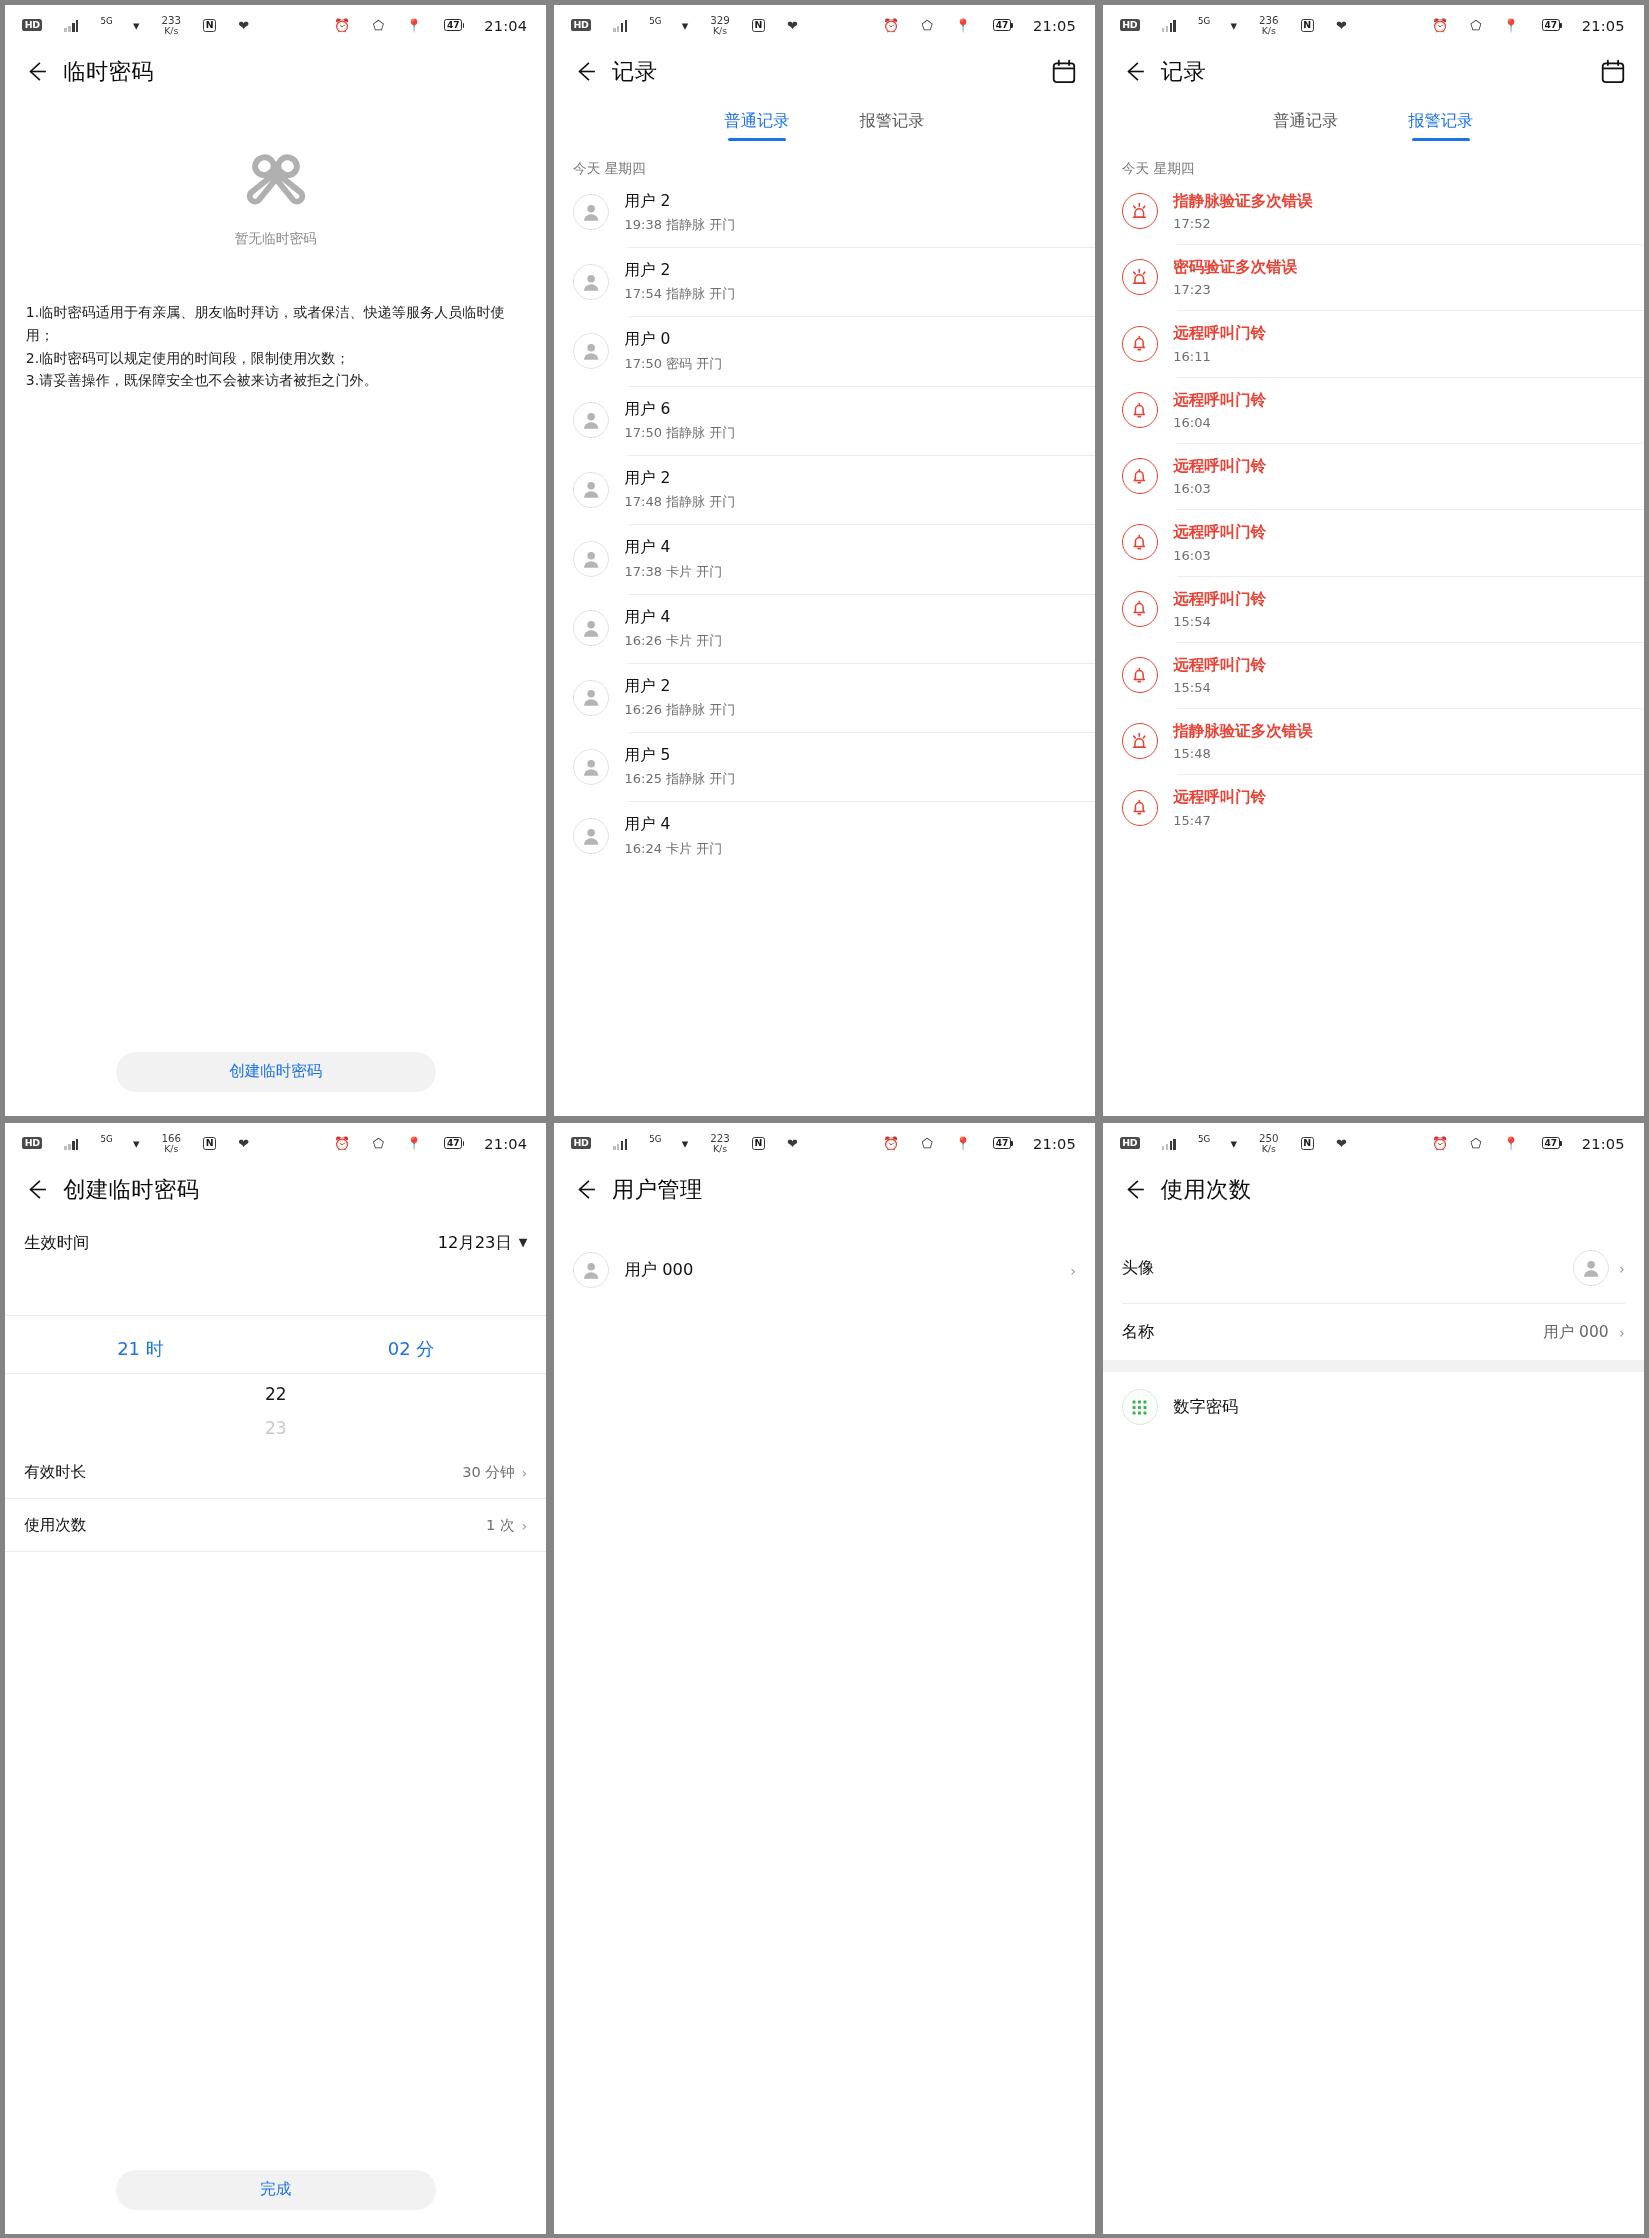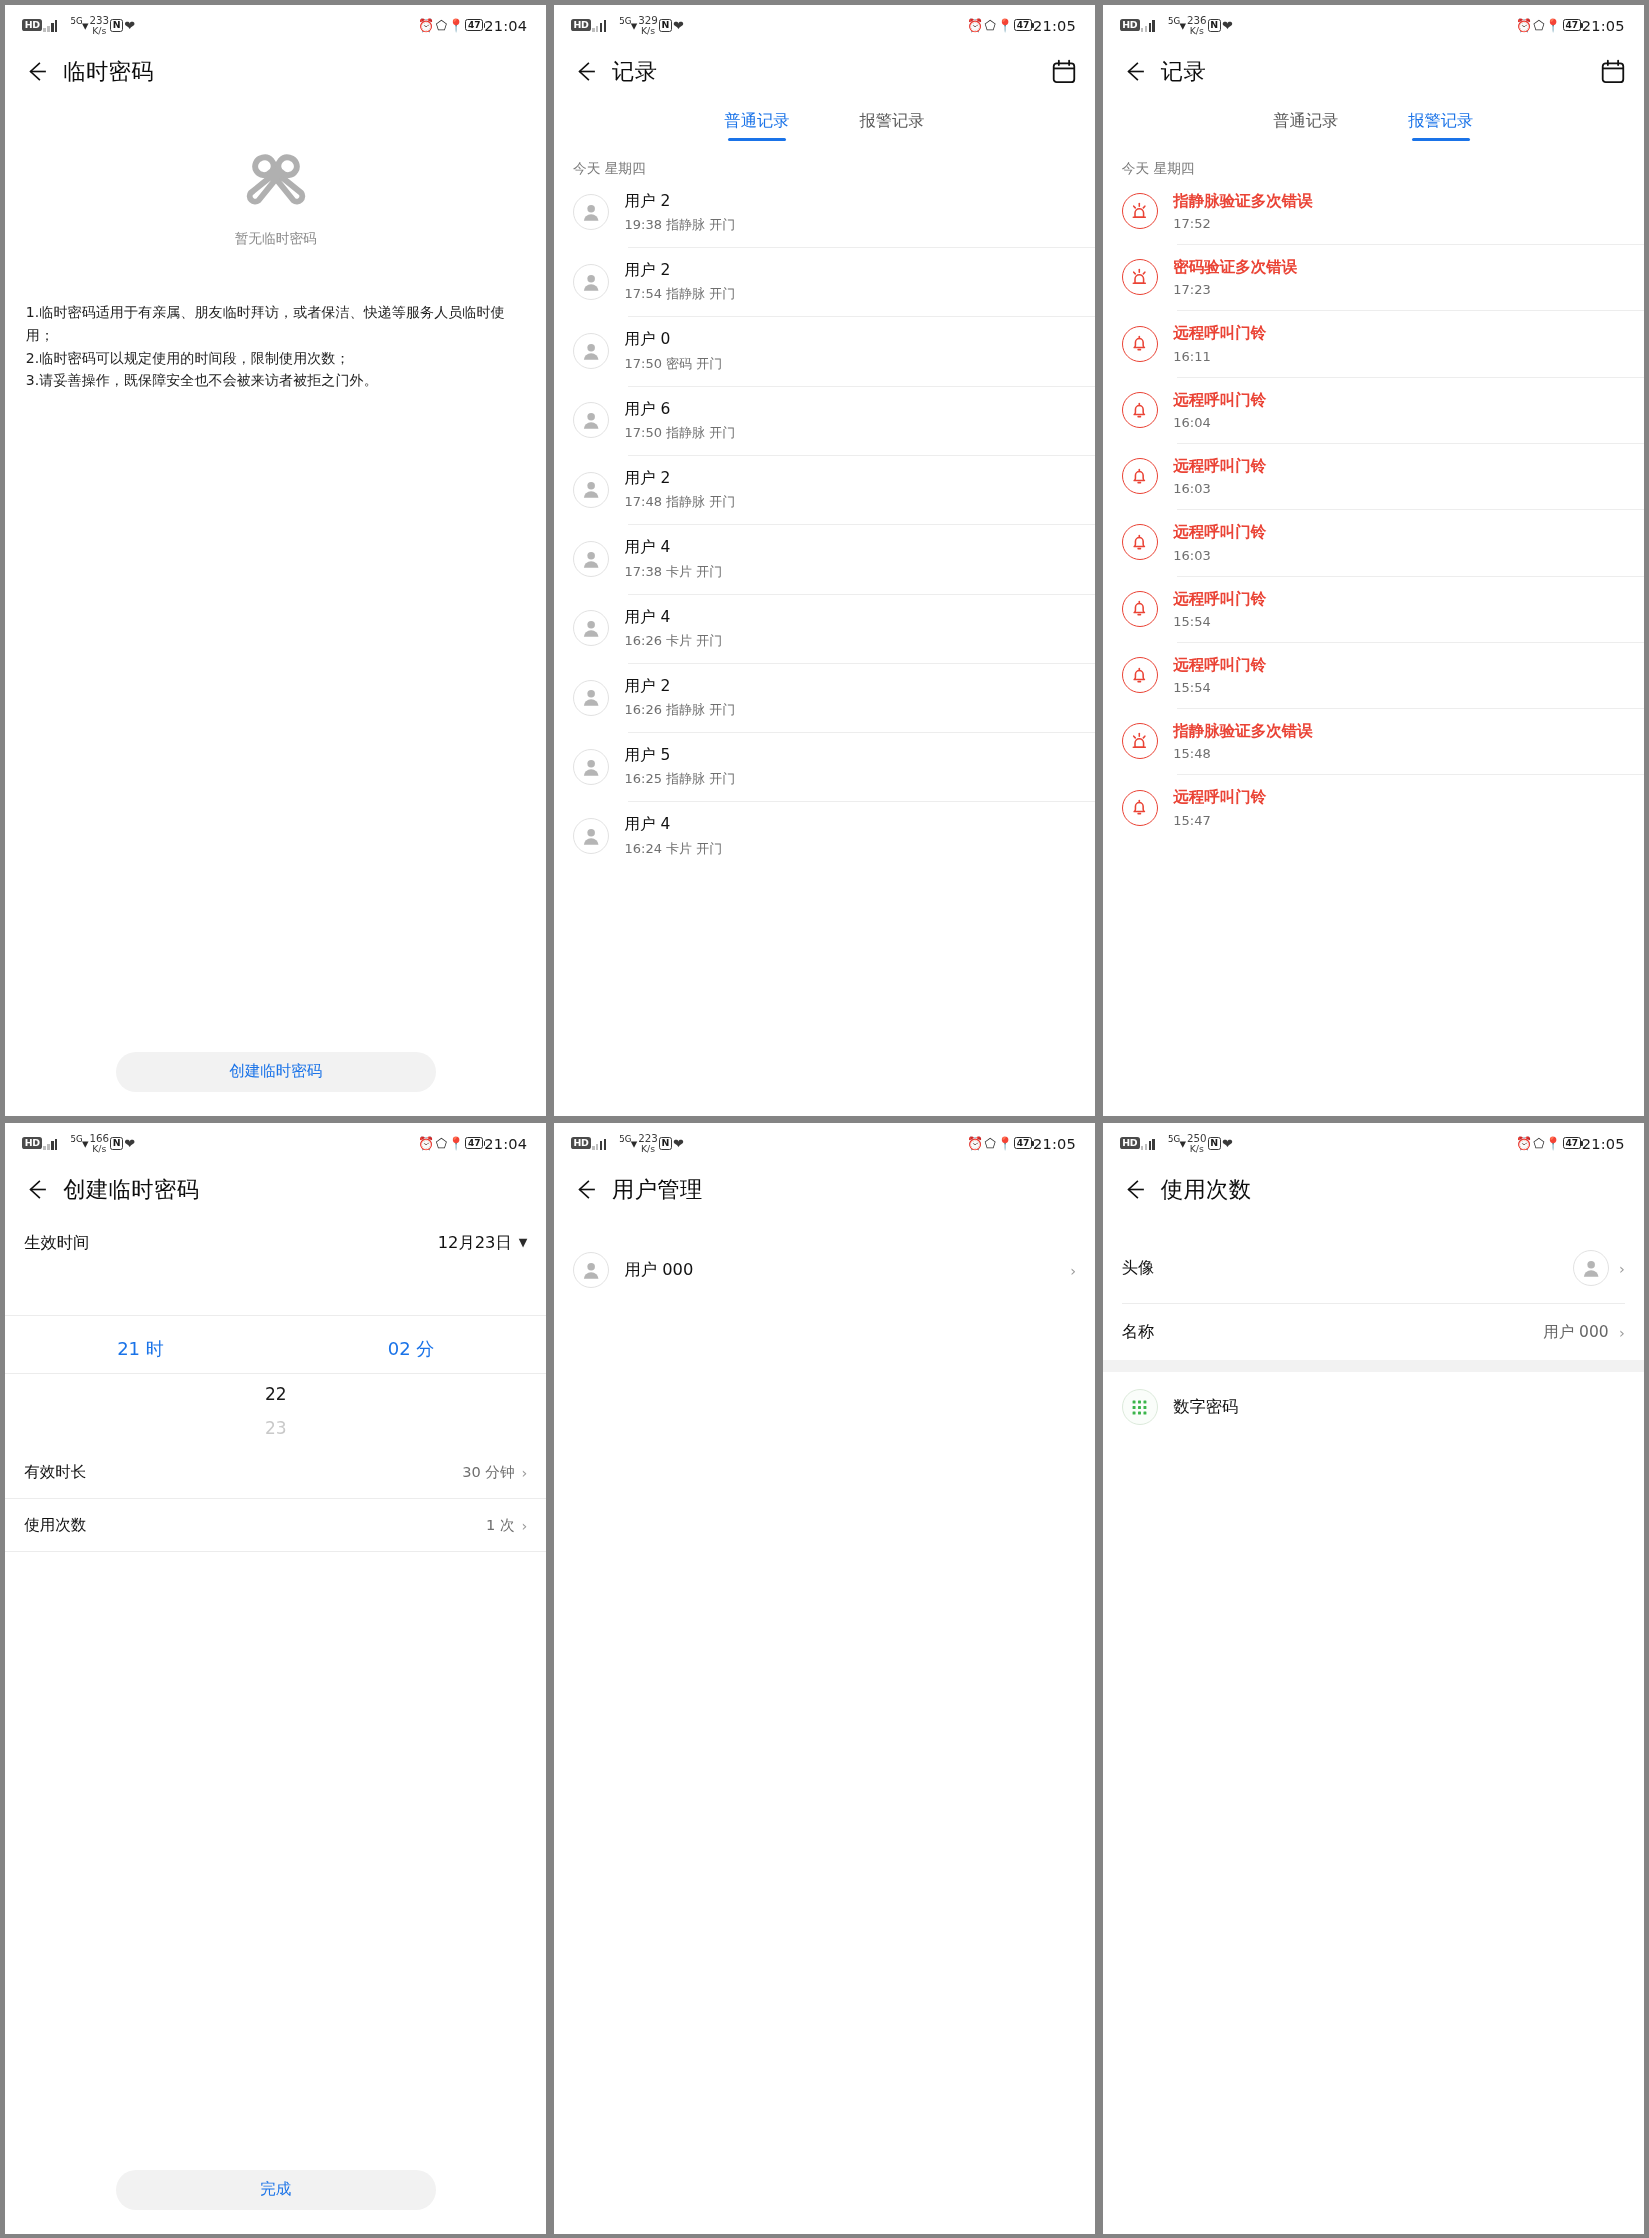--- a/index.html
+++ b/index.html
@@ -30,32 +30,32 @@
   .statusbar {
     height: 40px;
     display: flex;
     align-items: center;
     justify-content: space-between;
     padding: 0 19px 0 17px;
     font-size: 14.6px;
     color: #1a1a1a;
     flex: 0 0 auto;
   }
-  .sb-left, .sb-right { display: flex; align-items: center; gap: 1px; }
+  .sb-left, .sb-right { display: flex; align-items: center; gap: 22px; }
   .hd-badge {
     background: #4a4a4a; color:#fff; font-size: 9.4px; font-weight: bold;
     border-radius: 2.6px; padding: 0.9px 2.6px; line-height: 1.1; letter-spacing: -0.4px;
   }
   .sig { display:flex; align-items:flex-end; gap:1.3px; height:13px; }
   .sig i { display:block; width:2.6px; background:#3a3a3a; }
   .sig i:nth-child(1){height:3.4px; background:#bdbdbd;}
   .sig i:nth-child(2){height:6px; background:#bdbdbd;}
   .sig i:nth-child(3){height:8.6px;}
   .sig i:nth-child(4){height:11.2px;}
-  .sig-5g { font-size:8.6px; vertical-align: top; position:relative; top:-4.3px; margin-right:-1.7px;margin-left:12px;}
+  .sig-5g { font-size:8.6px; vertical-align: top; position:relative; top:-4.3px; margin-right:-1.7px;}
   .netspeed { font-size: 9.4px; line-height: 1.0; text-align:center; color:#3a3a3a; }
   .netspeed b { font-weight: normal; display:block; font-size:10.3px;}
   .netspeed span { display:block; font-size:9.4px;}
   .nfc {
     border:1.4px solid #3a3a3a; border-radius:2.6px; font-size:9.4px;
     padding:0 1.7px; line-height:1.15; font-weight:bold;
   }
   .heart { color:#3a3a3a; font-size:13px; }
   .batt {
     border:1.4px solid #2b2b2b; border-radius:2.6px;

